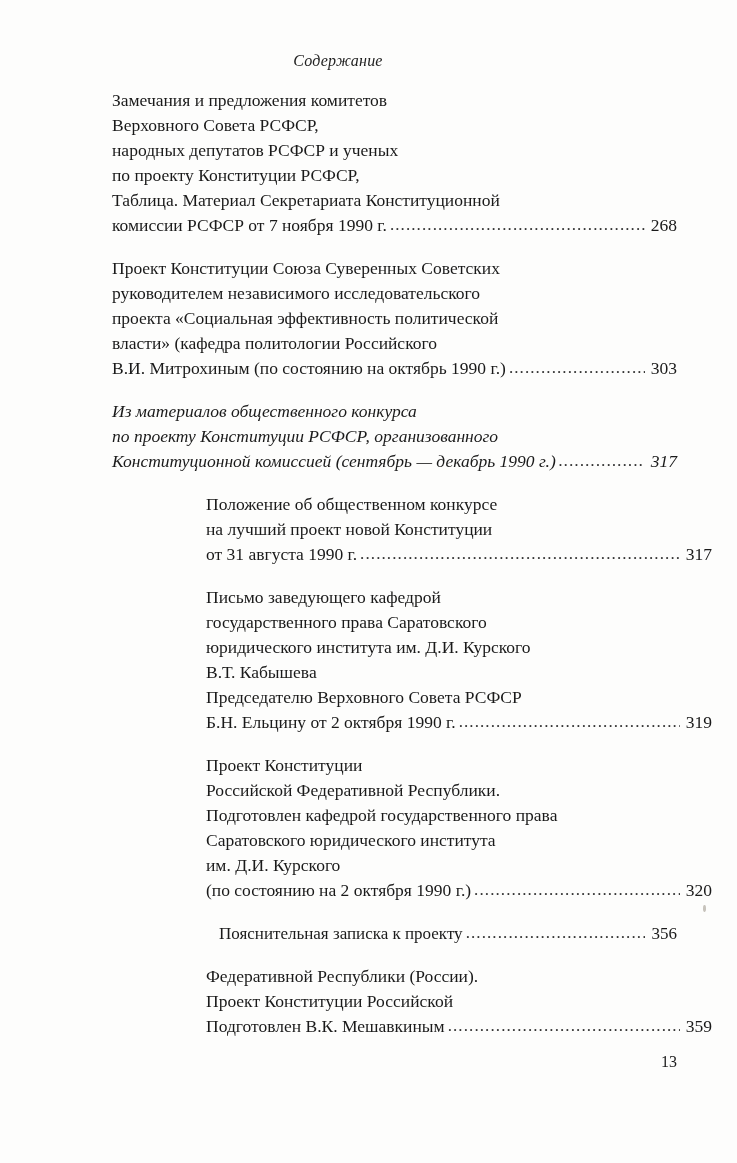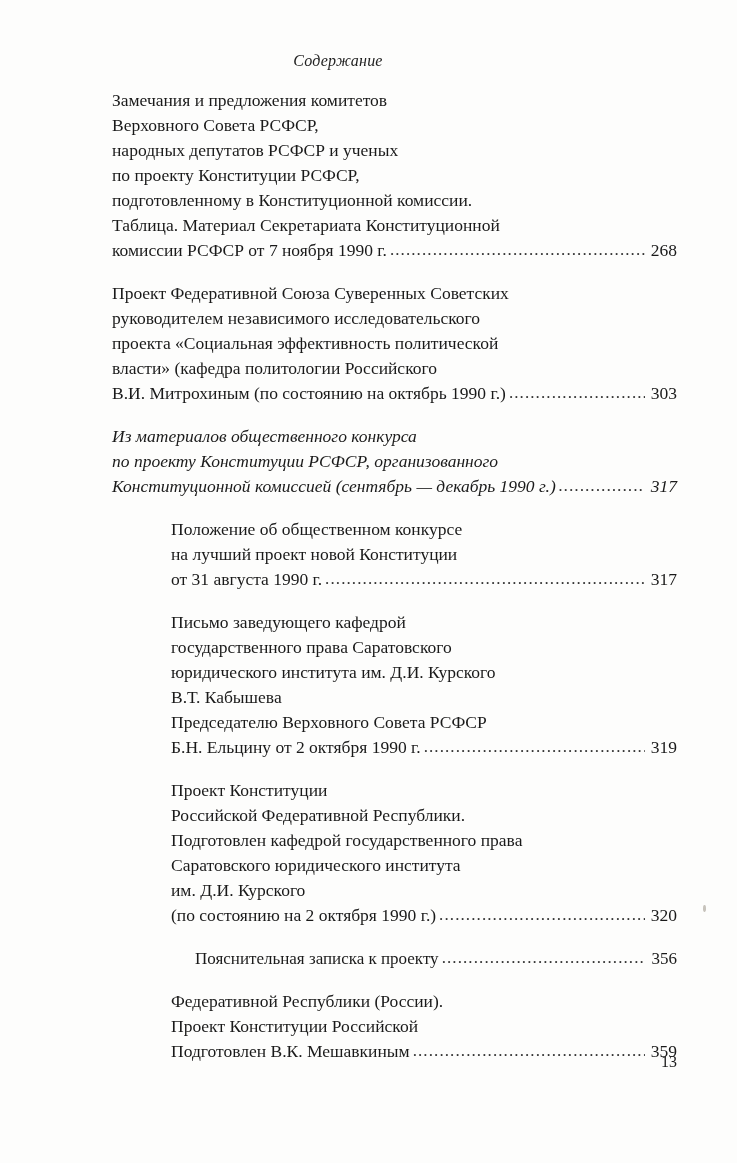--- a/index.html
+++ b/index.html
@@ -36,21 +36,21 @@
   .content {
     position: absolute;
     top: 88px;
     left: 112px;
     width: 565px;
   }
   .entry {
     margin-bottom: 18px;
   }
   .entry.indent-1 {
-    margin-left: 59px;
+    margin-left: 94px;
     width: 506px;
   }
   .entry.indent-2 {
     margin-left: 59px;
     width: 506px;
   }
   .line {
     font-size: 17.5px;
     line-height: 25px;
     white-space: nowrap;
@@ -108,30 +108,29 @@
 <div class="page">
 
   <div class="running-head">Содержание</div>
 
   <div class="content">
       <div class="entry">
         <div class="line">Замечания и предложения комитетов</div>
         <div class="line">Верховного Совета РСФСР,</div>
         <div class="line">народных депутатов РСФСР и ученых</div>
         <div class="line">по проекту Конституции РСФСР,</div>
-        <div class="line">подготовленному в Конституционной комиссии.</div>
         <div class="line">Таблица. Материал Секретариата Конституционной</div>
         <div class="line leader">
           <span class="txt">комиссии РСФСР от 7 ноября 1990 г.</span>
           <span class="dots">........................................................................................................................</span>
           <span class="pg">268</span>
         </div>
       </div>
       <div class="entry">
-        <div class="line">Проект Федеративной Союза Суверенных Советских</div>
+        <div class="line">Проект Конституции Союза Суверенных Советских</div>
         <div class="line">руководителем независимого исследовательского</div>
         <div class="line">проекта «Социальная эффективность политической</div>
         <div class="line">власти» (кафедра политологии Российского</div>
         <div class="line leader">
           <span class="txt">В.И. Митрохиным (по состоянию на октябрь 1990 г.)</span>
           <span class="dots">........................................................................................................................</span>
           <span class="pg">303</span>
         </div>
       </div>
       <div class="entry">
@@ -170,21 +169,21 @@
         <div class="line">Подготовлен кафедрой государственного права</div>
         <div class="line">Саратовского юридического института</div>
         <div class="line">им. Д.И. Курского</div>
         <div class="line leader">
           <span class="txt">(по состоянию на 2 октября 1990 г.)</span>
           <span class="dots">........................................................................................................................</span>
           <span class="pg">320</span>
         </div>
       </div>
       <div class="entry indent-2">
-        <div class="line leader sub" style="margin-left: 24px; font-family: Liberation Serif, serif;">
+        <div class="line leader sub" style="margin-left: 48px; font-family: Liberation Serif, serif;">
           <span class="txt">Пояснительная записка к проекту</span>
           <span class="dots">........................................................................................................................</span>
           <span class="pg">356</span>
         </div>
       </div>
       <div class="entry indent-1">
         <div class="line">Федеративной Республики (России).</div>
         <div class="line">Проект Конституции Российской</div>
         <div class="line leader">
           <span class="txt">Подготовлен В.К. Мешавкиным</span>

